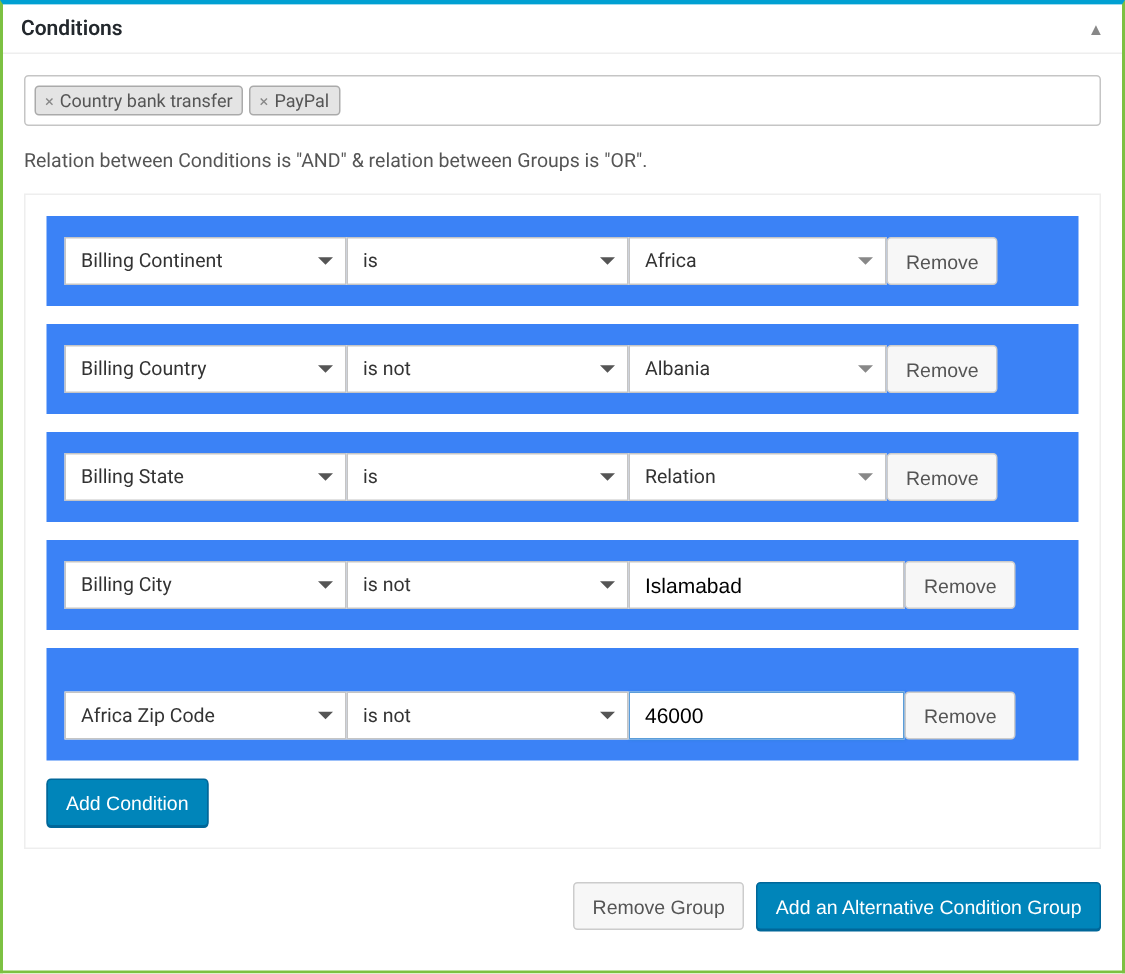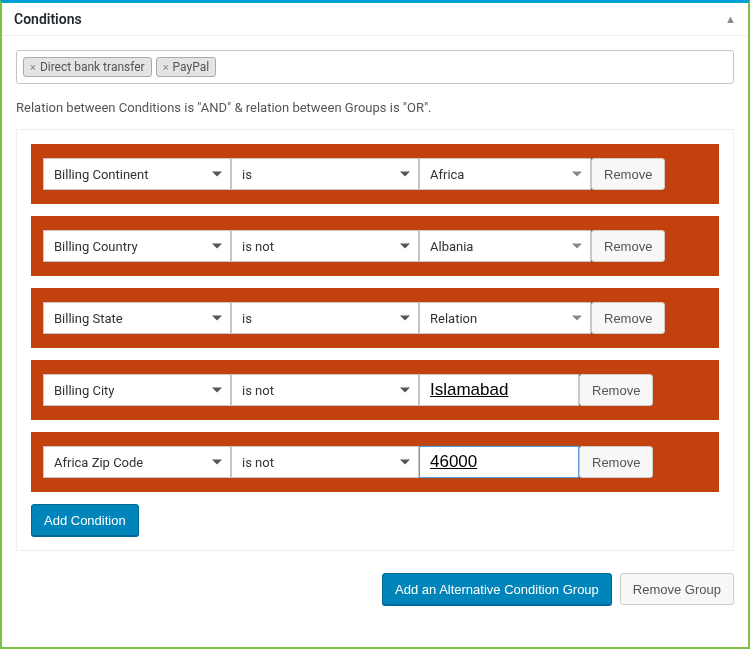--- a/index.html
+++ b/index.html
@@ -8,47 +8,47 @@
 .panel-header { display: flex; justify-content: space-between; align-items: center; padding: 8px 12px; border-bottom: 1px solid #eee; background: #fff; }
 .panel-title { font-weight: 600; font-size: 14px; color: #23282d; }
 .collapse-icon { color: #888; font-size: 11px; cursor: pointer; }
 .panel-body { padding: 14px 14px 10px 14px; }
 .section-label { font-weight: 600; font-size: 14px; color: #23282d; margin-bottom: 6px; }
 .tags-box { border: 1px solid #c5c5c5; border-radius: 3px; padding: 6px; background: #fff; display: flex; gap: 4px; margin-bottom: 16px; }
 .tag { display: inline-flex; align-items: center; background: #e4e4e4; border: 1px solid #aaa; border-radius: 3px; padding: 2px 6px; font-size: 12px; color: #555; gap: 4px; }
 .tag-x { color: #888; font-size: 11px; cursor: pointer; }
 .relation-text { color: #555; font-size: 13px; margin-bottom: 14px; }
 .group-box { border: 1px solid #eee; background: #fff; padding: 14px; margin-bottom: 12px; }
-.condition-row { background: #c2410c; padding: 14px 12px; margin-bottom: 12px; display: flex; gap: 0; align-items: flex-end; }
+.condition-row { background: #3b82f6; padding: 14px 12px; margin-bottom: 12px; display: flex; gap: 0; align-items: flex-end; }
 .dropdown { position: relative; background: #fff; border: 1px solid #c5c5c5; height: 32px; padding: 0 26px 0 10px; font-size: 13px; color: #333; display: flex; align-items: center; cursor: pointer; }
 .dropdown.field { width: 188px; }
 .dropdown.op { width: 188px; }
 .dropdown.val { width: 172px; }
 .dropdown::after { content: ""; position: absolute; right: 8px; top: 50%; transform: translateY(-50%); border-left: 5px solid transparent; border-right: 5px solid transparent; border-top: 5px solid #555; }
 .dropdown.light::after { border-top: 5px solid #888; }
-.textval { background: #fff; border: 1px solid #c5c5c5; height: 32px; padding: 0 10px; font-size: 17px; width: 160px; text-decoration: underline; }
-.textval.focused { border-color: #5b9dd9; box-shadow: 0 0 2px rgba(30,140,190,.5); outline: none; }
+.textval { background: #fff; border: 1px solid #c5c5c5; height: 32px; padding: 0 10px; font-size: 14px; width: 184px; }
+.textval.focused { border-color: #5b9dd9; box-shadow: 0 0 2px rgba(30,140,190,.5); outline: none; margin-top: 15px; }
 .btn { border: 1px solid #ccc; background: #f7f7f7; color: #555; padding: 6px 12px; font-size: 13px; border-radius: 3px; cursor: pointer; height: 32px; }
 .btn-primary { background: #0085ba; border: 1px solid #006799; color: #ffffff; box-shadow: 0 1px 0 #006799; }
 .footer-row { display: flex; justify-content: flex-end; gap: 8px; padding: 0 14px 14px 14px; }
 .add-cond-row { margin-top: 4px; }
 </style>
 </head>
 <body>
 
 <div class="panel">
   <div class="panel-header">
     <span class="panel-title">Conditions</span>
     <span class="collapse-icon">▲</span>
   </div>
   <div class="panel-body">
     <div class="tags-box">
       <span class="tag">
         <span class="tag-x">×</span>
-        <span>Direct bank transfer</span>
+        <span>Country bank transfer</span>
       </span>
       <span class="tag">
         <span class="tag-x">×</span>
         <span>PayPal</span>
       </span>
     </div>
 
     <div class="relation-text">Relation between Conditions is "AND" &amp; relation between Groups is "OR".</div>
 
     <div class="group-box">
@@ -114,16 +114,16 @@
         <button class="btn">Remove</button>
       </div>
 
       <div class="add-cond-row">
         <button class="btn btn-primary">Add Condition</button>
       </div>
     </div>
 
   </div>
   <div class="footer-row">
+    <button class="btn">Remove Group</button>
     <button class="btn btn-primary">Add an Alternative Condition Group</button>
-    <button class="btn">Remove Group</button>
   </div>
 </div>
 
 </body></html>

